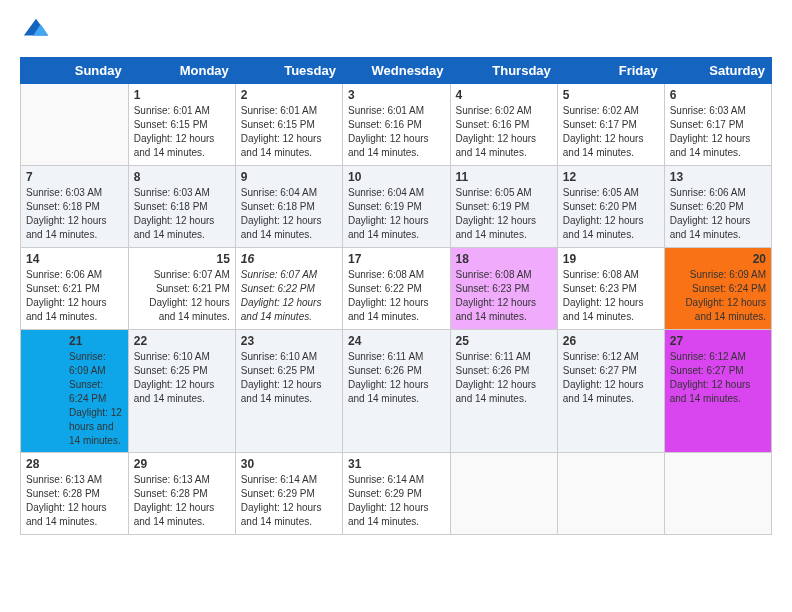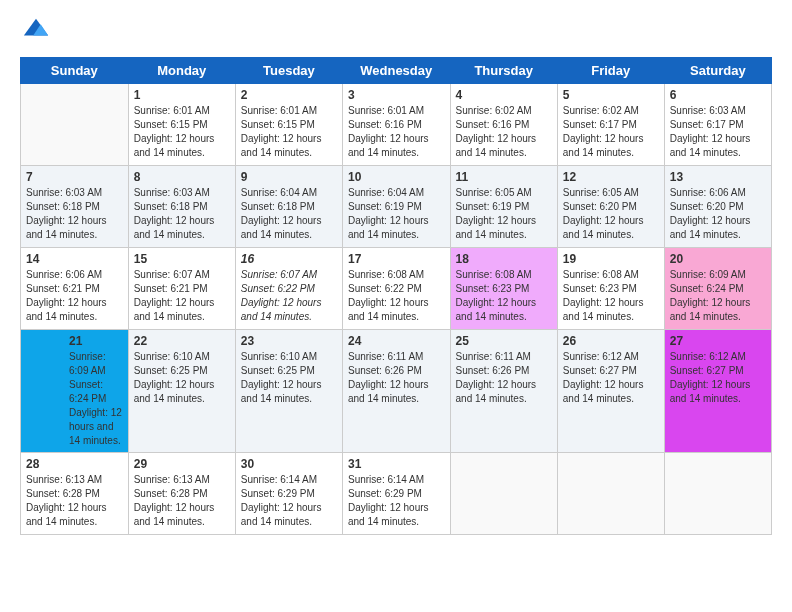--- a/index.html
+++ b/index.html
@@ -51,21 +51,21 @@
       color: #555;
     }
     .calendar {
       width: 100%;
       border-collapse: collapse;
       border: 1px solid #ccc;
     }
     .calendar th {
       background-color: #1565c0;
       color: #fff;
-      text-align: center;
+      text-align: right;
       padding: 5px 6px;
       font-size: 13px;
       font-weight: bold;
       border: 1px solid #1565c0;
     }
     .calendar td {
       vertical-align: top;
       padding: 4px 5px;
       border: 1px solid #ccc;
       width: 108px;
@@ -183,41 +183,41 @@
           <td style="background-color: rgb(240, 244, 248);">
             <span class="day-num">13</span>
             <div class="day-info">Sunrise: 6:06 AM<br>Sunset: 6:20 PM<br>Daylight: 12 hours and 14 minutes.</div>
           </td>
         </tr>
         <tr>
           <td style="background-color: rgb(255, 255, 255);">
             <span class="day-num">14</span>
             <div class="day-info">Sunrise: 6:06 AM<br>Sunset: 6:21 PM<br>Daylight: 12 hours and 14 minutes.</div>
           </td>
-          <td style="background-color: rgb(255, 255, 255);">
+          <td style="background-color: rgb(255, 255, 255); text-align: right;">
             <span class="day-num">15</span>
             <div class="day-info">Sunrise: 6:07 AM<br>Sunset: 6:21 PM<br>Daylight: 12 hours and 14 minutes.</div>
           </td>
           <td style="background-color: rgb(255, 255, 255); font-style: italic;">
             <span class="day-num">16</span>
             <div class="day-info">Sunrise: 6:07 AM<br>Sunset: 6:22 PM<br>Daylight: 12 hours and 14 minutes.</div>
           </td>
           <td style="background-color: rgb(255, 255, 255);">
             <span class="day-num">17</span>
             <div class="day-info">Sunrise: 6:08 AM<br>Sunset: 6:22 PM<br>Daylight: 12 hours and 14 minutes.</div>
           </td>
           <td style="background-color: #f0abfc;">
             <span class="day-num">18</span>
             <div class="day-info">Sunrise: 6:08 AM<br>Sunset: 6:23 PM<br>Daylight: 12 hours and 14 minutes.</div>
           </td>
           <td style="background-color: rgb(255, 255, 255);">
             <span class="day-num">19</span>
             <div class="day-info">Sunrise: 6:08 AM<br>Sunset: 6:23 PM<br>Daylight: 12 hours and 14 minutes.</div>
           </td>
-          <td style="background-color: #f9a8d4;">
+          <td style="background-color: #f97316; text-align: right;">
             <span class="day-num">20</span>
             <div class="day-info">Sunrise: 6:09 AM<br>Sunset: 6:24 PM<br>Daylight: 12 hours and 14 minutes.</div>
           </td>
         </tr>
         <tr>
           <td style="background-color: #0ea5e9; padding-left: 48px;">
             <span class="day-num">21</span>
             <div class="day-info">Sunrise: 6:09 AM<br>Sunset: 6:24 PM<br>Daylight: 12 hours and 14 minutes.</div>
           </td>
           <td style="background-color: rgb(240, 244, 248);">

